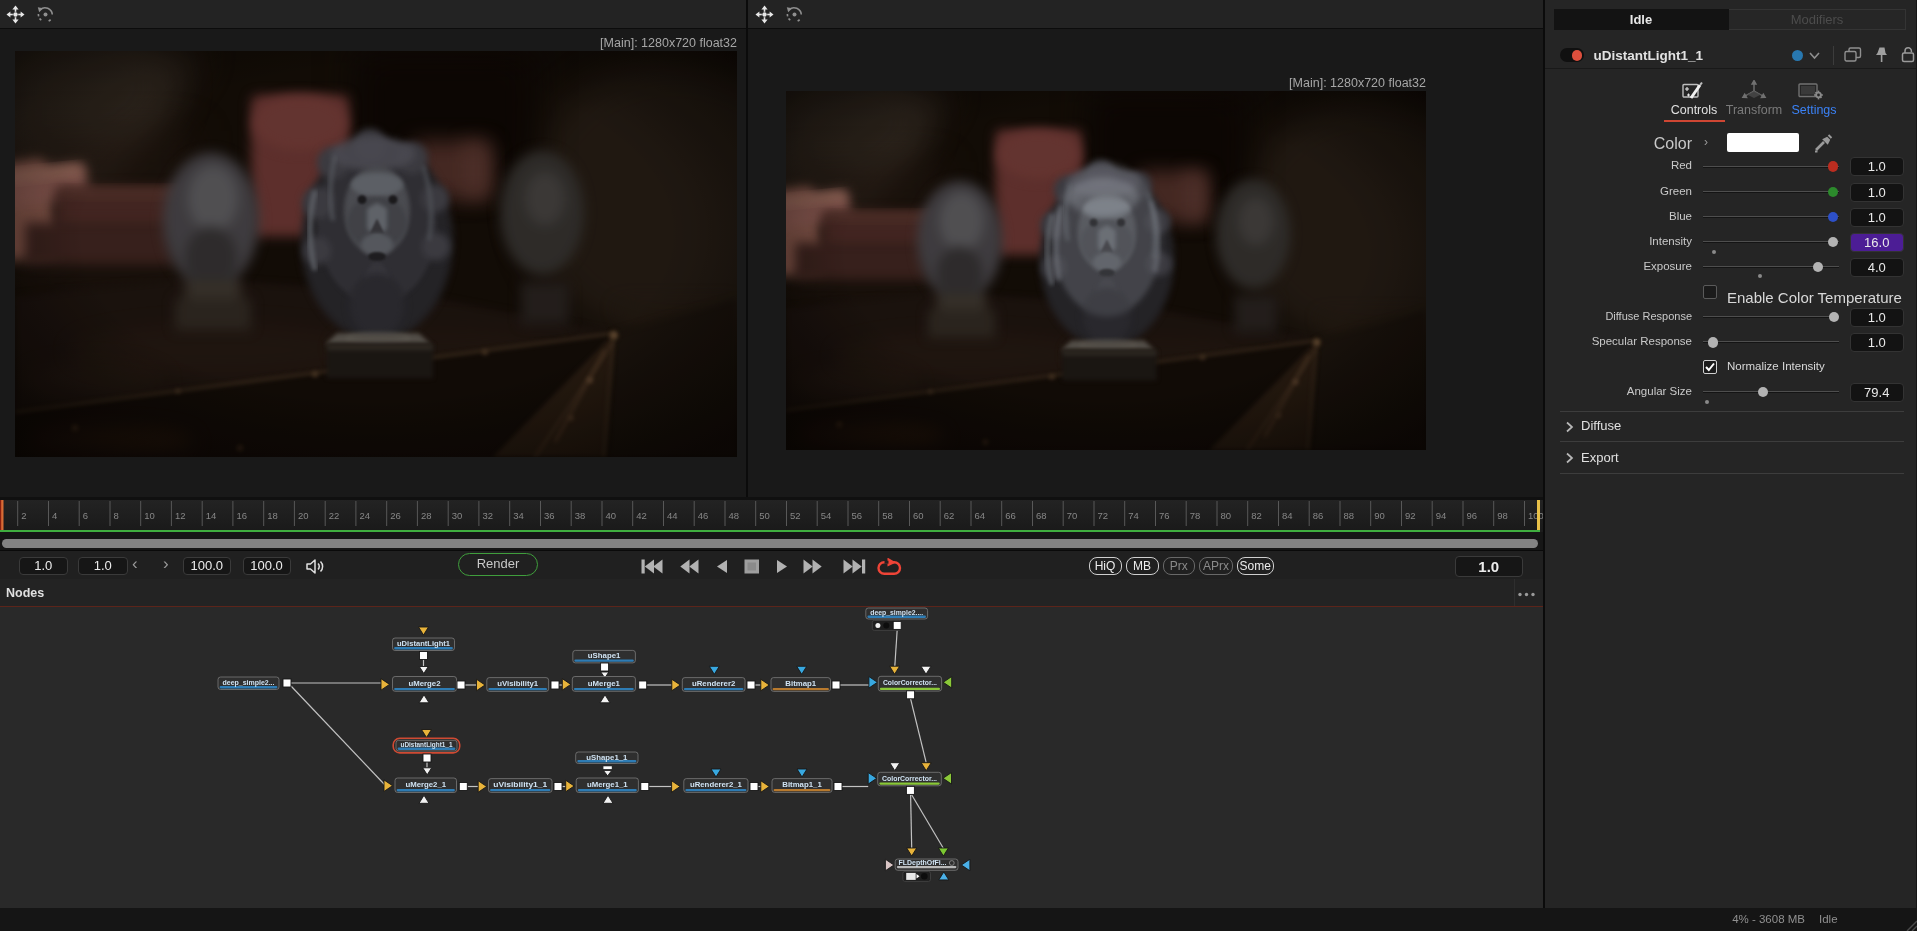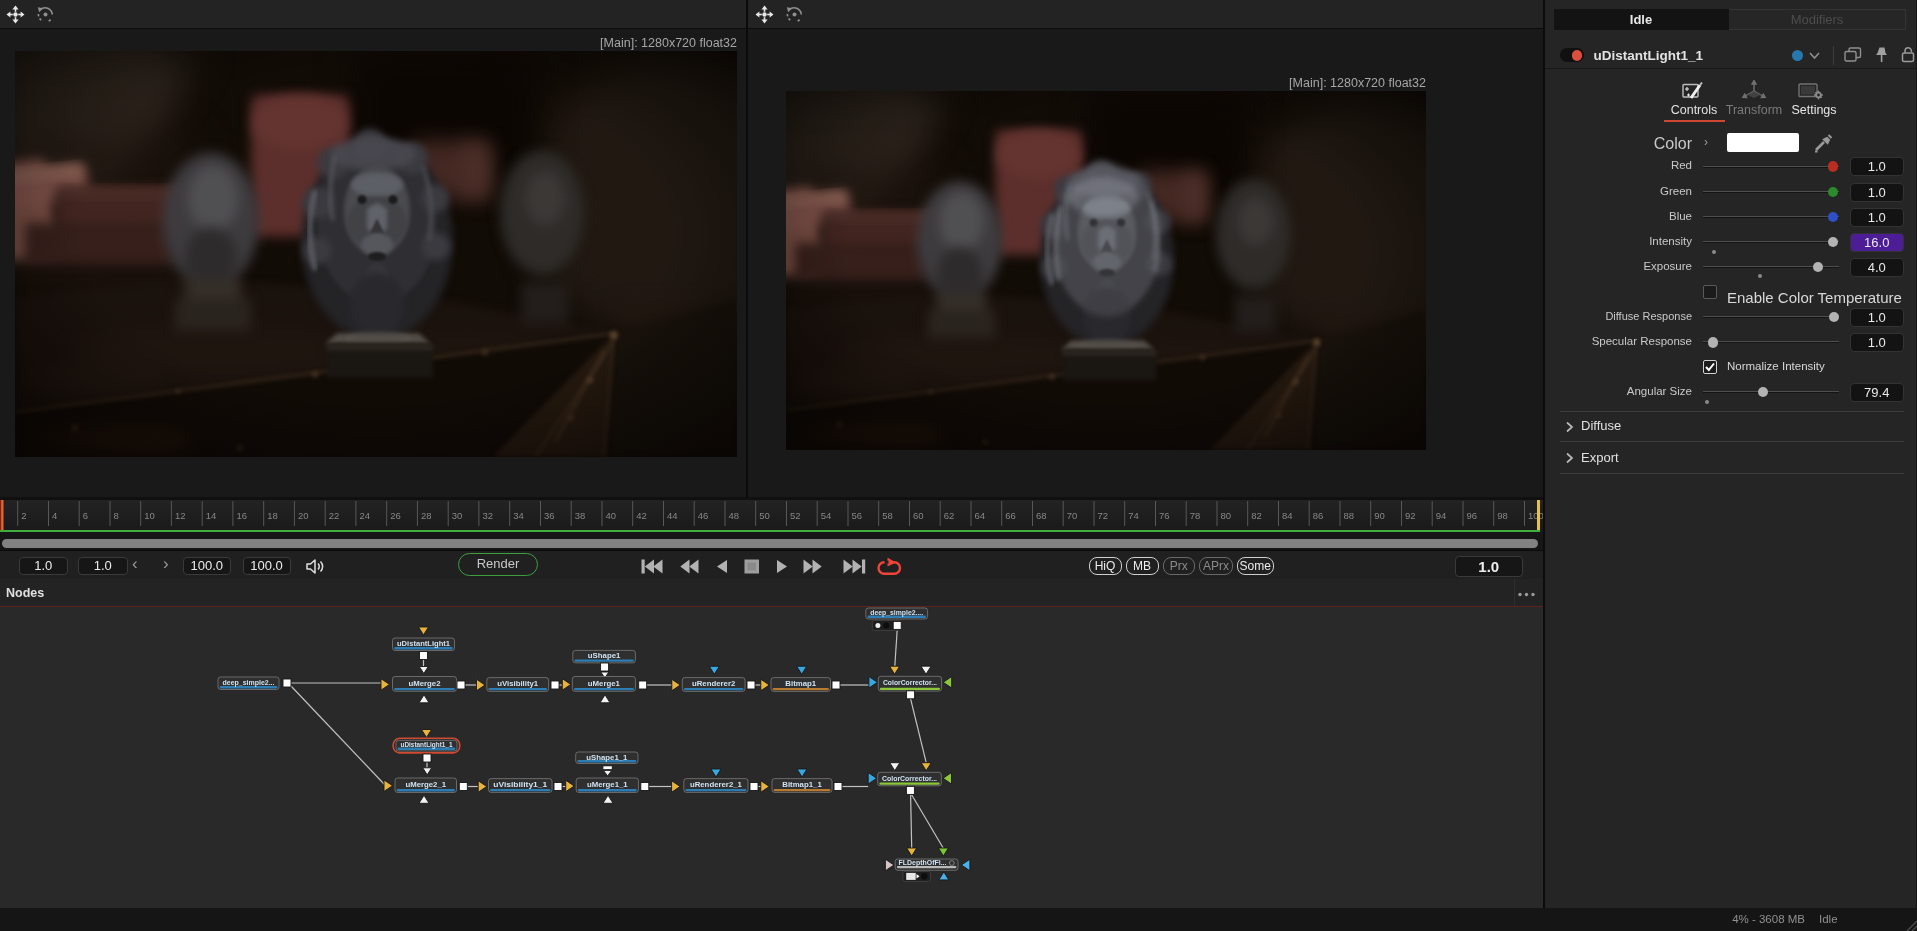--- a/index.html
+++ b/index.html
@@ -530,21 +530,21 @@
       <rect x="20.7" y="15.4" width="1.6" height="2"></rect>
       <rect x="17.1" y="12.2" width="2" height="1.6"></rect>
       <rect x="23.8" y="12.2" width="2" height="1.6"></rect>
       <rect x="18.2" y="9.9" width="1.8" height="1.6" transform="rotate(-45 19 10.7)"></rect>
       <rect x="23" y="14.5" width="1.8" height="1.6" transform="rotate(-45 23.9 15.3)"></rect>
     </g>
     <circle cx="21.5" cy="13" r="1.4" fill="#252525"></circle>
   </svg>
 <div class="abs" style="left:1644px;top:103px;width:100px;text-align:center;color:#e0e0e0;font-size:12.5px">Controls</div>
 <div class="abs" style="left:1704px;top:103px;width:100px;text-align:center;color:#7a7a7a;font-size:12.5px">Transform</div>
-<div class="abs" style="left:1767px;top:103px;width:94px;text-align:center;color:#e5e5e5;font-size:12.5px">Settings</div>
+<div class="abs" style="left:1767px;top:103px;width:94px;text-align:center;color:#3b82f6;font-size:12.5px">Settings</div>
 <div class="abs" style="left:1663.5px;top:119.5px;width:61px;height:2.5px;background:#cf4633"></div>
 <div class="abs" style="left:1492px;top:134.5px;width:200px;text-align:right;color:#c9c9c9;font-size:16px">Color</div>
 <div class="abs" style="left:1704px;top:135px;color:#9a9a9a;font-size:12px">›</div>
 <div class="abs" style="left:1727px;top:132.5px;width:72px;height:19px;background:#fff;border-radius:2px"></div>
 <svg class="abs" style="left:1813px;top:134px" width="20" height="19" viewBox="0 0 20 19">
     <line x1="3" y1="16" x2="11" y2="8" stroke="#9a9a9a" stroke-width="2.6"></line>
     <polygon points="9.2,5.2 14.8,10.8 17.2,5.8 14.2,2.8" fill="#9a9a9a"></polygon>
     <line x1="15.5" y1="1" x2="18.5" y2="4" stroke="#9a9a9a" stroke-width="2"></line>
     <line x1="2" y1="17.5" x2="4.5" y2="17.5" stroke="#9a9a9a" stroke-width="2"></line>
   </svg>

